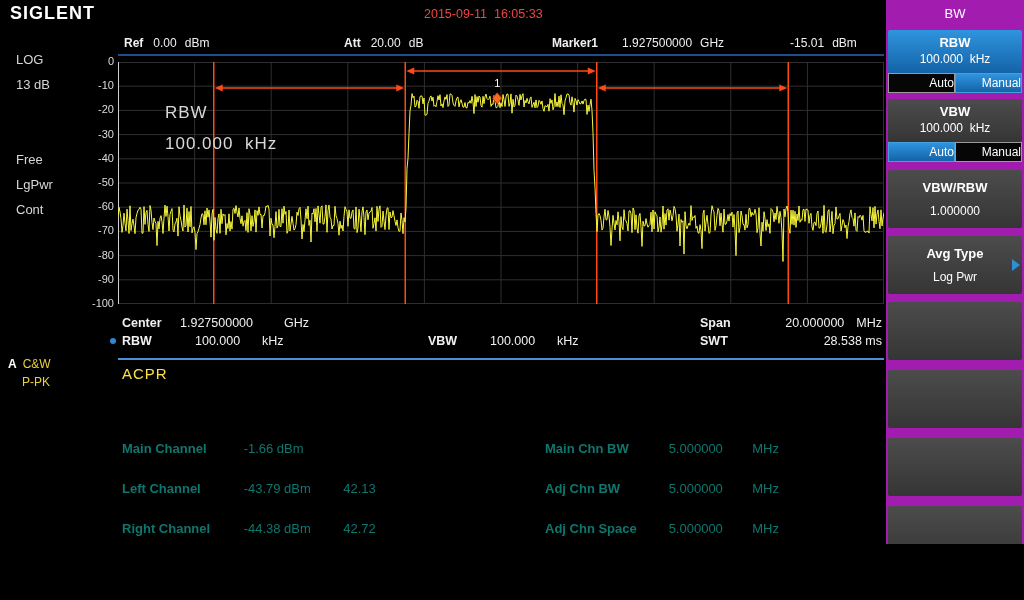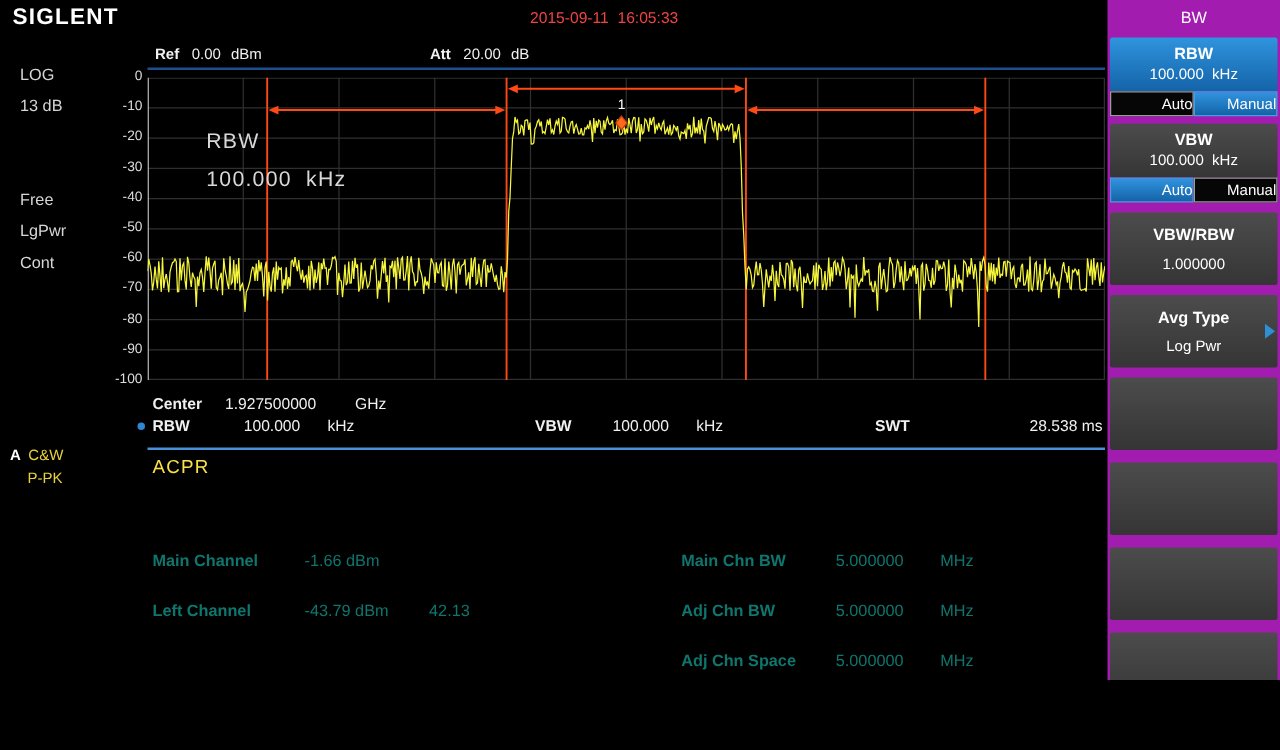--- a/index.html
+++ b/index.html
@@ -82,20 +82,21 @@
   <div class="ann" style="left:16px;top:77px">13 dB</div>
   <div class="ann" style="left:16px;top:152px">Free</div>
   <div class="ann" style="left:16px;top:177px">LgPwr</div>
   <div class="ann" style="left:16px;top:202px">Cont</div>
   <div class="ann" style="left:8px;top:357px;font-size:12px"><span class="ann-a">A</span><span class="ann-y">C&amp;W</span></div>
   <div class="ann ann-y" style="left:22px;top:375px;font-size:12px">P-PK</div>
 
   <div class="ghdr">
     <span class="grp" style="left:6px"><b>Ref</b><span class="v">0.00</span><span>dBm</span></span>
     <span class="grp" style="left:226px"><b>Att</b><span class="v">20.00</span><span>dB</span></span>
+    <span class="grp" style="left:434px"><b>Marker1</b><span class="v" style="margin-left:24px">1.927500000</span><span>GHz</span><span class="v" style="margin-left:66px">-15.01</span><span>dBm</span></span>
   </div>
   <div class="ghdr-line"></div>
 
   <div>
       <span class="ylab" style="top: 55px;">0</span>
       <span class="ylab" style="top: 79.2px;">-10</span>
       <span class="ylab" style="top: 103.4px;">-20</span>
       <span class="ylab" style="top: 127.6px;">-30</span>
       <span class="ylab" style="top: 151.8px;">-40</span>
       <span class="ylab" style="top: 176px;">-50</span>
@@ -152,20 +153,25 @@
   </svg>
 
   <div class="rbw-ov" style="left:165px;top:103px">RBW</div>
   <div class="rbw-ov pre" style="left:165px;top:134px">100.000  kHz</div>
 
   <div class="kv" style="left:122px;top:316px">
     <b class="fw58">Center</b>
     <span class="fw100">1.927500000</span>
     <span>GHz</span>
   </div>
+  <div class="kv" style="left:700px;top:316px;width:182px">
+    <b>Span</b>
+    <span class="mla">20.000000</span>
+    <span class="ml12">MHz</span>
+  </div>
   <div class="footer-dot"></div>
   <div class="kv" style="left:122px;top:334px">
     <b class="fw73">RBW</b>
     <span class="fw67">100.000</span>
     <span>kHz</span>
   </div>
   <div class="kv" style="left:428px;top:334px">
     <b class="fw62">VBW</b>
     <span class="fw67">100.000</span>
     <span>kHz</span>
@@ -181,20 +187,25 @@
   <div class="arow" style="left:122px;top:441px">
     <span class="lab">Main Channel</span>
     <span class="val">-1.66 dBm</span>
     <span></span>
   </div>
   <div class="arow" style="left:122px;top:481px">
     <span class="lab">Left Channel</span>
     <span class="val">-43.79 dBm</span>
     <span>42.13</span>
   </div>
+  <div class="arow" style="left:122px;top:521px">
+    <span class="lab">Right Channel</span>
+    <span class="val">-44.38 dBm</span>
+    <span>42.72</span>
+  </div>
 
   <div class="arow arow2" style="left:545px;top:441px">
     <span class="lab">Main Chn BW</span>
     <span class="val">5.000000</span>
     <span>MHz</span>
   </div>
   <div class="arow arow2" style="left:545px;top:481px">
     <span class="lab">Adj Chn BW</span>
     <span class="val">5.000000</span>
     <span>MHz</span>

